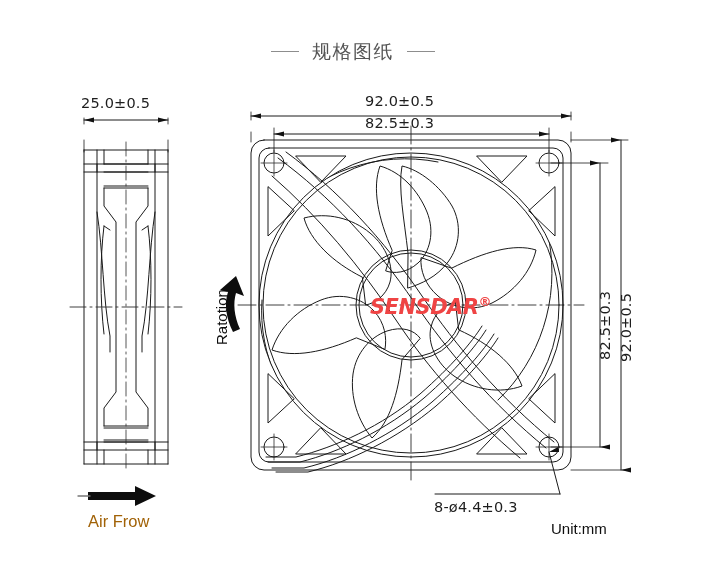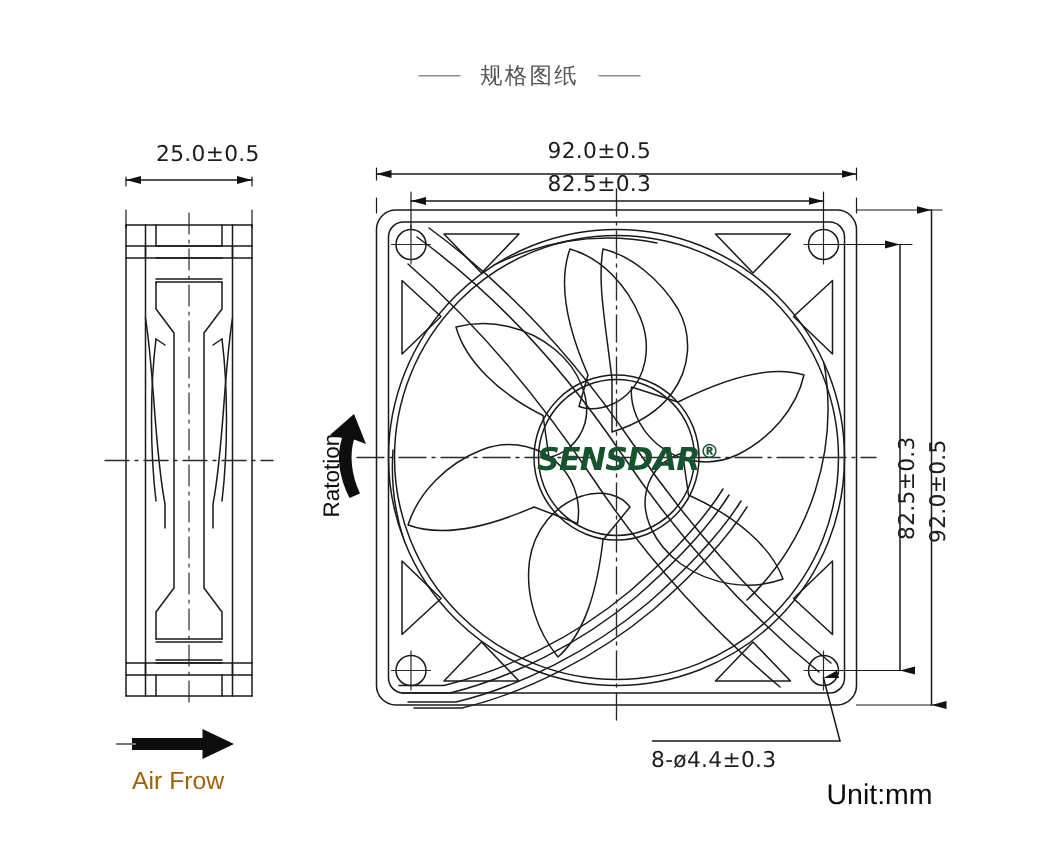--- a/index.html
+++ b/index.html
@@ -18,21 +18,21 @@
     position:absolute;left:0;top:38px;width:706px;
     text-align:center;
     pointer-events:none;
   }
   .title-inner{display:inline-flex;align-items:center;gap:13px;}
   .title-dash{
     display:inline-block;width:28px;height:0;
     border-top:1.4px solid #8d8d8d;
   }
   .title-text{
-    font-size:15px;letter-spacing:1.5px;color:#555555;
+    font-size:19px;letter-spacing:1.5px;color:#555555;
     font-family:"DejaVu Sans", sans-serif;
     line-height:1;
   }
 
   .lbl{
     position:absolute;
     font-family:"DejaVu Sans", sans-serif;
     color:#1d1d1d;
     white-space:nowrap;
     line-height:1;
@@ -40,31 +40,32 @@
   .dim{font-size:14.5px;letter-spacing:0.2px;}
   .vert{transform-origin:0 0;}
   .airflow-text{
     font-size:16.5px;font-family:"Liberation Sans", sans-serif;
     font-weight:400;color:#a16207;
   }
   .rot-text{
     font-size:15px;font-family:"Liberation Sans", sans-serif;color:#0d0d0d;
   }
   .unit-text{
-    font-size:19px;font-family:"Liberation Sans", sans-serif;color:#0d0d0d;
+    font-size:15px;font-family:"Liberation Sans", sans-serif;color:#0d0d0d;
   }
   .logo{
     position:absolute;
     font-family:"DejaVu Sans", sans-serif;
     font-weight:bold;font-style:italic;
     font-size:21px;
     letter-spacing:-0.5px;
-    color:#14532d;
+    color:#ef4444;
     white-space:nowrap;
     line-height:1;
+    margin-left:12px;
   }
   .logo .reg{font-size:13px;vertical-align:super;font-style:normal;letter-spacing:0;}
 </style>
 </head>
 <body>
 
 <div id="stage">
 
   <svg viewBox="0 0 706 576" xmlns="http://www.w3.org/2000/svg">
     <defs>
@@ -280,21 +281,21 @@
   </svg>
 
   <div class="title-wrap">
     <span class="title-inner">
       <span class="title-dash"></span>
       <span class="title-text">规格图纸</span>
       <span class="title-dash"></span>
     </span>
   </div>
 
-  <div class="lbl dim" style="left:104px;top:96px;">25.0±0.5</div>
+  <div class="lbl dim" style="left:81px;top:96px;">25.0±0.5</div>
 
   <div class="lbl dim" style="left:365px;top:94px;">92.0±0.5</div>
 
   <div class="lbl dim" style="left:365px;top:116px;">82.5±0.3</div>
 
   <div class="lbl dim vert" style="left:598px;top:360px;transform:rotate(-90deg);">82.5±0.3</div>
 
   <div class="lbl dim vert" style="left:619px;top:362px;transform:rotate(-90deg);">92.0±0.5</div>
 
   <div class="lbl dim" style="left:434px;top:500px;">8-ø4.4±0.3</div>

